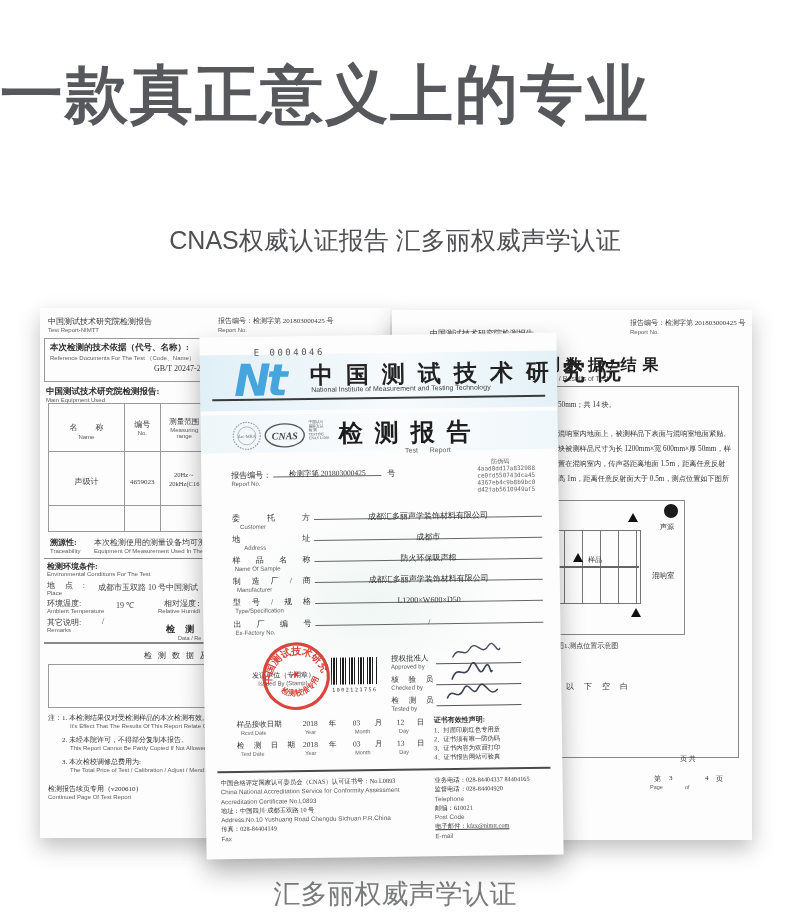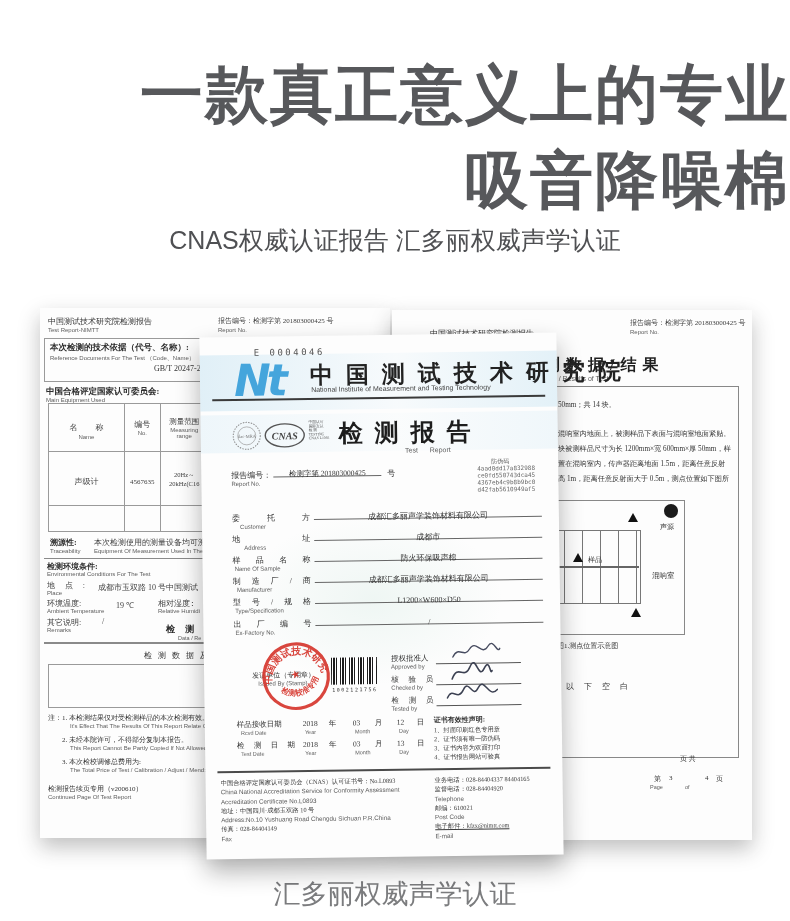--- a/index.html
+++ b/index.html
@@ -1,20 +1,20 @@
 <!DOCTYPE html>
 <html><head>
 <meta charset="utf-8">
 <style>
   html,body{margin:0;padding:0;background:#ffffff;}
   .stage{position:relative;width:790px;height:921px;background:#fff;overflow:hidden;
          font-family:"Liberation Sans",sans-serif;color:#444;}
   .a{position:absolute;white-space:nowrap;}
   
-  .title{width:790px;text-align:right;font-weight:700;color:#57585b;
+  .title{width:790px;text-align:left;font-weight:700;color:#57585b;
          font-family:"DejaVu Sans",sans-serif;letter-spacing:2px;}
   .t1{top:52px;font-size:63px;}
   .t2{top:138px;font-size:63px;}
   .subtitle{top:224px;width:790px;text-align:center;font-size:25px;color:#4f5053;}
   .caption{top:876px;width:790px;text-align:center;font-size:27px;color:#7b7c7e;}
   
   .doc{position:absolute;background:#fdfdfd;box-shadow:0 9px 20px rgba(30,30,30,.28);
        font-family:"Liberation Serif",serif;color:#414141;}
   .doc-left {left:40px; top:308px; width:350px; height:530px; z-index:1;}
   .doc-right{left:392px;top:310px; width:360px; height:530px; z-index:1;}
@@ -53,57 +53,56 @@
   .grid{position:absolute;border:1px solid #777;
         background:repeating-linear-gradient(90deg,transparent 0 17px,#777 17px 18px);}
   .sc{transform-origin:0 0;}
 </style>
 </head>
 <body>
 
 <div class="stage">
 
   <div class="a title t1">一款真正意义上的专业</div>
-  <div class="a title t2">吸音降噪棉</div>
   <div class="a subtitle">CNAS权威认证报告 汇多丽权威声学认证</div>
 
   <article class="doc doc-left">
     <div class="a f8" style="left:8px;top:8px;color:#333;">中国测试技术研究院检测报告</div>
     <div class="a f6 en" style="left:8px;top:19px;">Test Report-NIMTT</div>
     <div class="a f7" style="left:178px;top:8px;">
       <span>报告编号：</span><span>检测字第 201803000425 号</span>
     </div>
     <div class="a f6 en" style="left:178px;top:19px;">Report No.</div>
 
     <div class="box" style="left:4px;top:30px;width:342px;height:42px;"></div>
     <div class="a f85 b" style="left:10px;top:34px;color:#2e2e2e;">本次检测的技术依据（代号、名称）:</div>
     <div class="a f6 en" style="left:10px;top:46px;">Reference Documents For The Test （Code、Name）</div>
     <div class="a f8" style="left:114px;top:56px;color:#333;">GB/T 20247-2006</div>
 
-    <div class="a f85 b" style="left:6px;top:78px;color:#2e2e2e;">中国合格评定国家认可委员会:</div>
+    <div class="a f85 b" style="left:6px;top:78px;color:#2e2e2e;">中国测试技术研究院检测报告:</div>
     <div class="a f6 en" style="left:6px;top:89px;">Main Equipment Used</div>
 
     <table class="eqt">
       <tbody>
           <tr style="height:48px;">
         <td style="width:75px;"><div class="f8 jt" style="width:34px;">名称</div><div class="f6 en">Name</div></td>
         <td style="width:35px;">
               <div class="f8">编号</div>
               <div class="f6 en">No.</div>
             </td>
         <td style="width:47px;">
               <div class="f75">测量范围</div>
               <div class="f6 en">Measuring</div>
               <div class="f6 en">range</div>
             </td>
         <td style="width:181px;"></td>
       </tr>
       <tr style="height:54px;">
         <td><span class="f8">声级计</span></td>
-        <td><span class="f7">4567635</span></td>
+        <td><span class="f7">4659023</span></td>
         <td>
               <div class="f65">20Hz～</div>
               <div class="f65">20kHz(C16</div>
             </td>
         <td></td>
       </tr>
       <tr style="height:26px;">
             <td></td>
             <td></td>
             <td></td>
@@ -121,21 +120,21 @@
     <div class="a f8 b" style="left:7px;top:253px;color:#2e2e2e;">检测环境条件:</div>
     <div class="a f6 en" style="left:7px;top:263px;">Environmental Conditions For The Test</div>
 
     <div class="a f8" style="left:7px;top:272px;"><span class="jt" style="width:38px;">地点:</span></div>
     <div class="a f6 en" style="left:7px;top:282px;">Place</div>
     <div class="a f8" style="left:58px;top:274px;">成都市玉双路 10 号中国测试</div>
 
     <div class="a f8" style="left:7px;top:290px;">环境温度:</div>
     <div class="a f6 en" style="left:7px;top:300px;">Ambient Temperature</div>
     <div class="a f8" style="left:76px;top:291px;">19 ℃</div>
-    <div class="a f8" style="left:118px;top:290px;font-family:Liberation Mono, monospace;">相对湿度:</div>
+    <div class="a f8" style="left:124px;top:290px;font-family:Liberation Mono, monospace;">相对湿度:</div>
     <div class="a f6 en" style="left:118px;top:300px;">Relative Humidi</div>
 
     <div class="a f8" style="left:7px;top:309px;">其它说明:</div>
     <div class="a f6 en" style="left:7px;top:319px;">Remarks</div>
     <div class="a f8" style="left:62px;top:309px;">/</div>
 
     <div class="a f9 b" style="left:126px;top:315px;letter-spacing:4px;color:#2c2c2c;">检 测 数</div>
     <div class="a f55 en" style="left:138px;top:327px;">Data / Re</div>
     <div class="hr" style="left:4px;top:334px;width:342px;border-top-width:2px;"></div>
     <div class="a f8" style="left:104px;top:342px;letter-spacing:2px;color:#333;">检 测 数 据 及</div>

